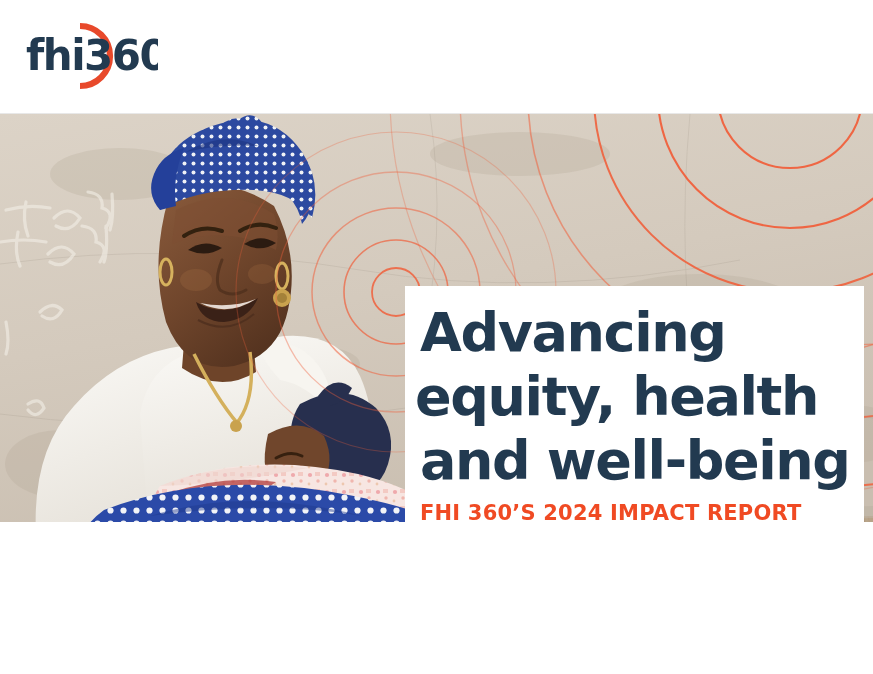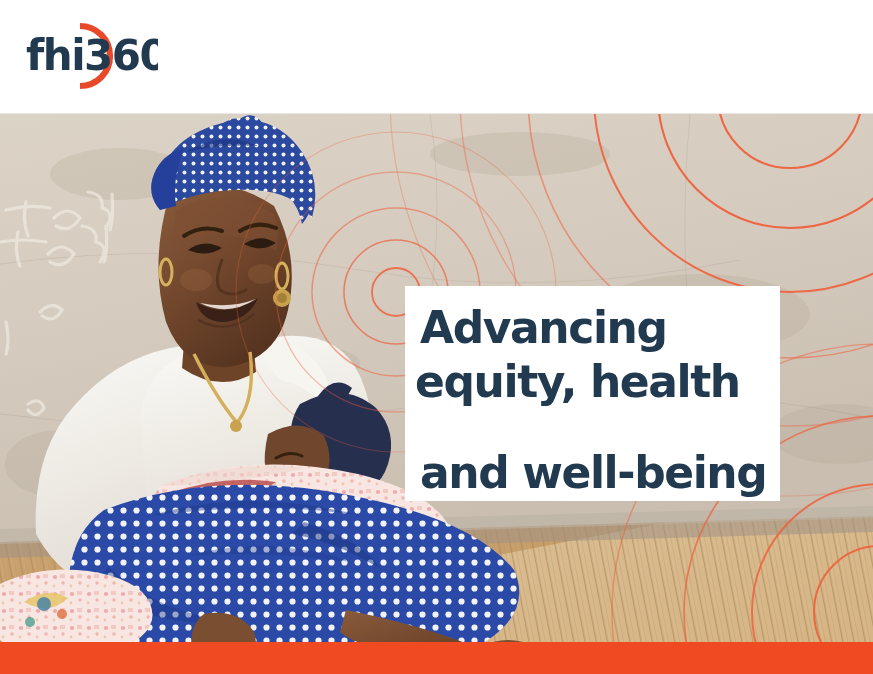--- a/index.html
+++ b/index.html
@@ -6,21 +6,21 @@
   html,body { background:#ffffff; }
   body {
     width:873px; height:674px;
     font-family:"Liberation Sans", sans-serif;
     overflow:hidden; position:relative;
   }
 
   
   #cover {
     position:absolute; inset:0;
-    width:873px; height:674px;
+    width:873px; height:522px;
     background:#ffffff;
     overflow:hidden;
   }
 
   
   #header-band {
     position:absolute; left:0; top:0; width:873px; height:114px;
     background:#ffffff; z-index:40;
     border-bottom:1px solid #e8e8e8;
   }
@@ -45,29 +45,29 @@
   }
   .hl-row {
     background:#ffffff;
     display:block;
     white-space:nowrap;
   }
   .hl-text {
     display:inline-block;
     font-family:"DejaVu Sans", sans-serif;
     font-weight:bold;
-    font-size:44px;
+    font-size:54px;
     line-height:1;
     color:#223A50;
     letter-spacing:-1.4px;
     padding:0 14px 0 15px;
   }
   #hl-row-1 .hl-text { padding-top:20px; padding-bottom:5px; }
   #hl-row-2 .hl-text { padding-top:5px;  padding-bottom:5px;padding-left:10px; }
-  #hl-row-3 .hl-text { padding-top:5px;  padding-bottom:6px;margin-top:37px; }
+  #hl-row-3 .hl-text { padding-top:5px;  padding-bottom:6px; }
 
   #subtitle-row { background:#ffffff; display:block; white-space:nowrap; }
   #subtitle-text {
     display:inline-block;
     font-family:"DejaVu Sans", sans-serif;
     font-weight:bold;
     font-size:21px;
     line-height:1;
     color:#F04A23;
     letter-spacing:0.2px;
@@ -304,17 +304,20 @@
     </div>
 
     <div class="hl-row" id="hl-row-2">
       <span class="hl-text">equity, health</span>
     </div>
 
     <div class="hl-row" id="hl-row-3">
       <span class="hl-text">and well-being</span>
     </div>
 
+    <div id="subtitle-row">
+      <span id="subtitle-text">FHI 360’S 2024 IMPACT REPORT</span>
+    </div>
   </div>
 
   <div id="footer-bar"></div>
 
 </div>
 
 </body></html>

